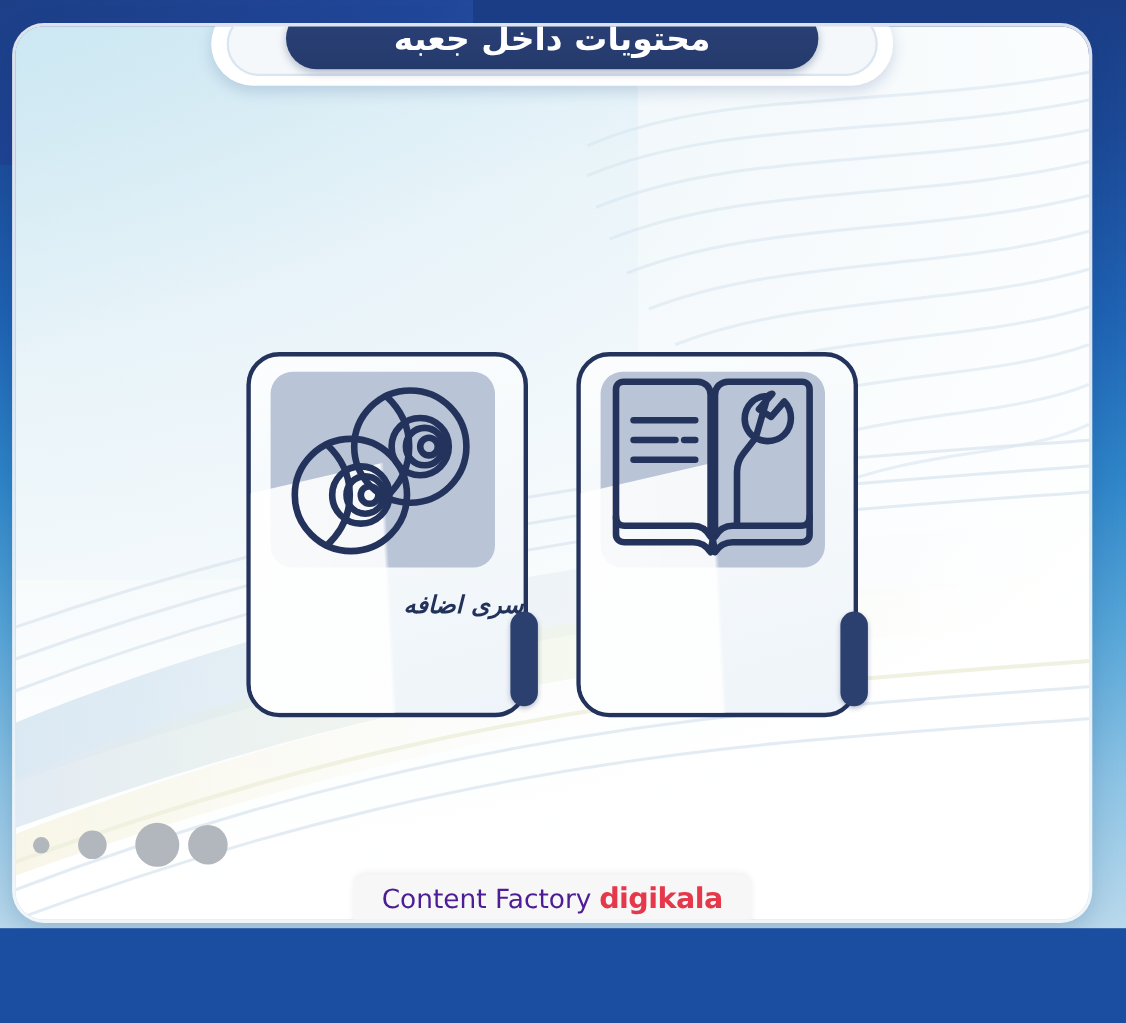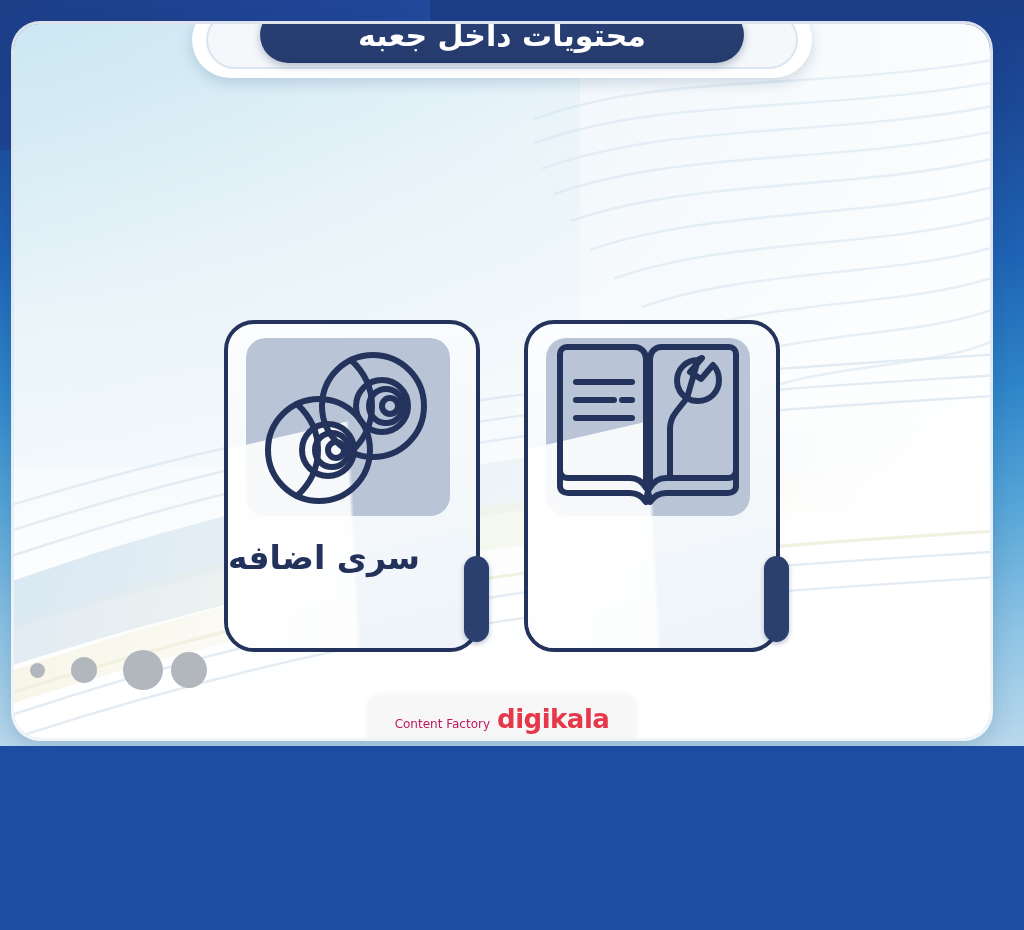--- a/index.html
+++ b/index.html
@@ -5,21 +5,21 @@
 <style>
   html,body{margin:0;padding:0;}
   body{
     width:1024px;height:930px;overflow:hidden;
     font-family:"DejaVu Sans","Liberation Sans",sans-serif;
     background:#1b4ea0;
   }
 
   
   .stage{
-    position:relative;width:1024px;height:746px;overflow:hidden;
+    position:relative;width:1024px;height:844px;overflow:hidden;
   }
 
   
   .backdrop{
     position:absolute;inset:0;
     background:
       linear-gradient(180deg,
         #1b3d86 0%,
         #1c4996 14%,
         #1f63b4 34%,
@@ -109,22 +109,22 @@
     background:linear-gradient(100deg, rgba(255,255,255,.92) 0%, rgba(255,255,255,.88) 46%, rgba(255,255,255,0) 47%);
     transform:rotate(-13deg);
   }
   .card-icon{
     position:absolute;left:18px;top:14px;width:204px;height:178px;
     display:flex;align-items:center;justify-content:center;
   }
   .card-icon svg{width:100%;height:100%;overflow:visible;}
   .card-label{
     position:absolute;left:0;right:0;top:214px;
-    text-align:left;color:#23325b;
-    font-size:33px;font-weight:bold;white-space:nowrap;
+    text-align:right;color:#23325b;
+    font-size:22px;font-weight:bold;white-space:nowrap;font-style:italic;
   }
   
   .card-tab{
     position:absolute;right:-13px;top:232px;
     width:25px;height:86px;border-radius:14px;
     background:#2b406e;
     box-shadow:0 2px 5px rgba(20,40,90,.3);
   }
 
   
@@ -141,21 +141,21 @@
   
   .watermark{
     position:absolute;left:50%;transform:translateX(-50%);
     bottom:-6px;
     background:#f7f7f7;border-radius:12px 12px 0 0;
     padding:7px 26px 10px 26px;
     display:flex;align-items:baseline;gap:7px;
     box-shadow:0 -2px 6px rgba(0,0,0,.06);
   }
   .wm-brand{color:#e5384a;font-size:26px;font-weight:bold;letter-spacing:-.5px;}
-  .wm-sub{color:#be185d;font-size:12px;}
+  .wm-sub{color:#4c1d95;font-size:24px;}
 </style>
 </head>
 <body>
 
 <div class="stage">
 
   <div class="backdrop"></div>
   <div class="backdrop-topleft"></div>
 
   <div class="panel">

